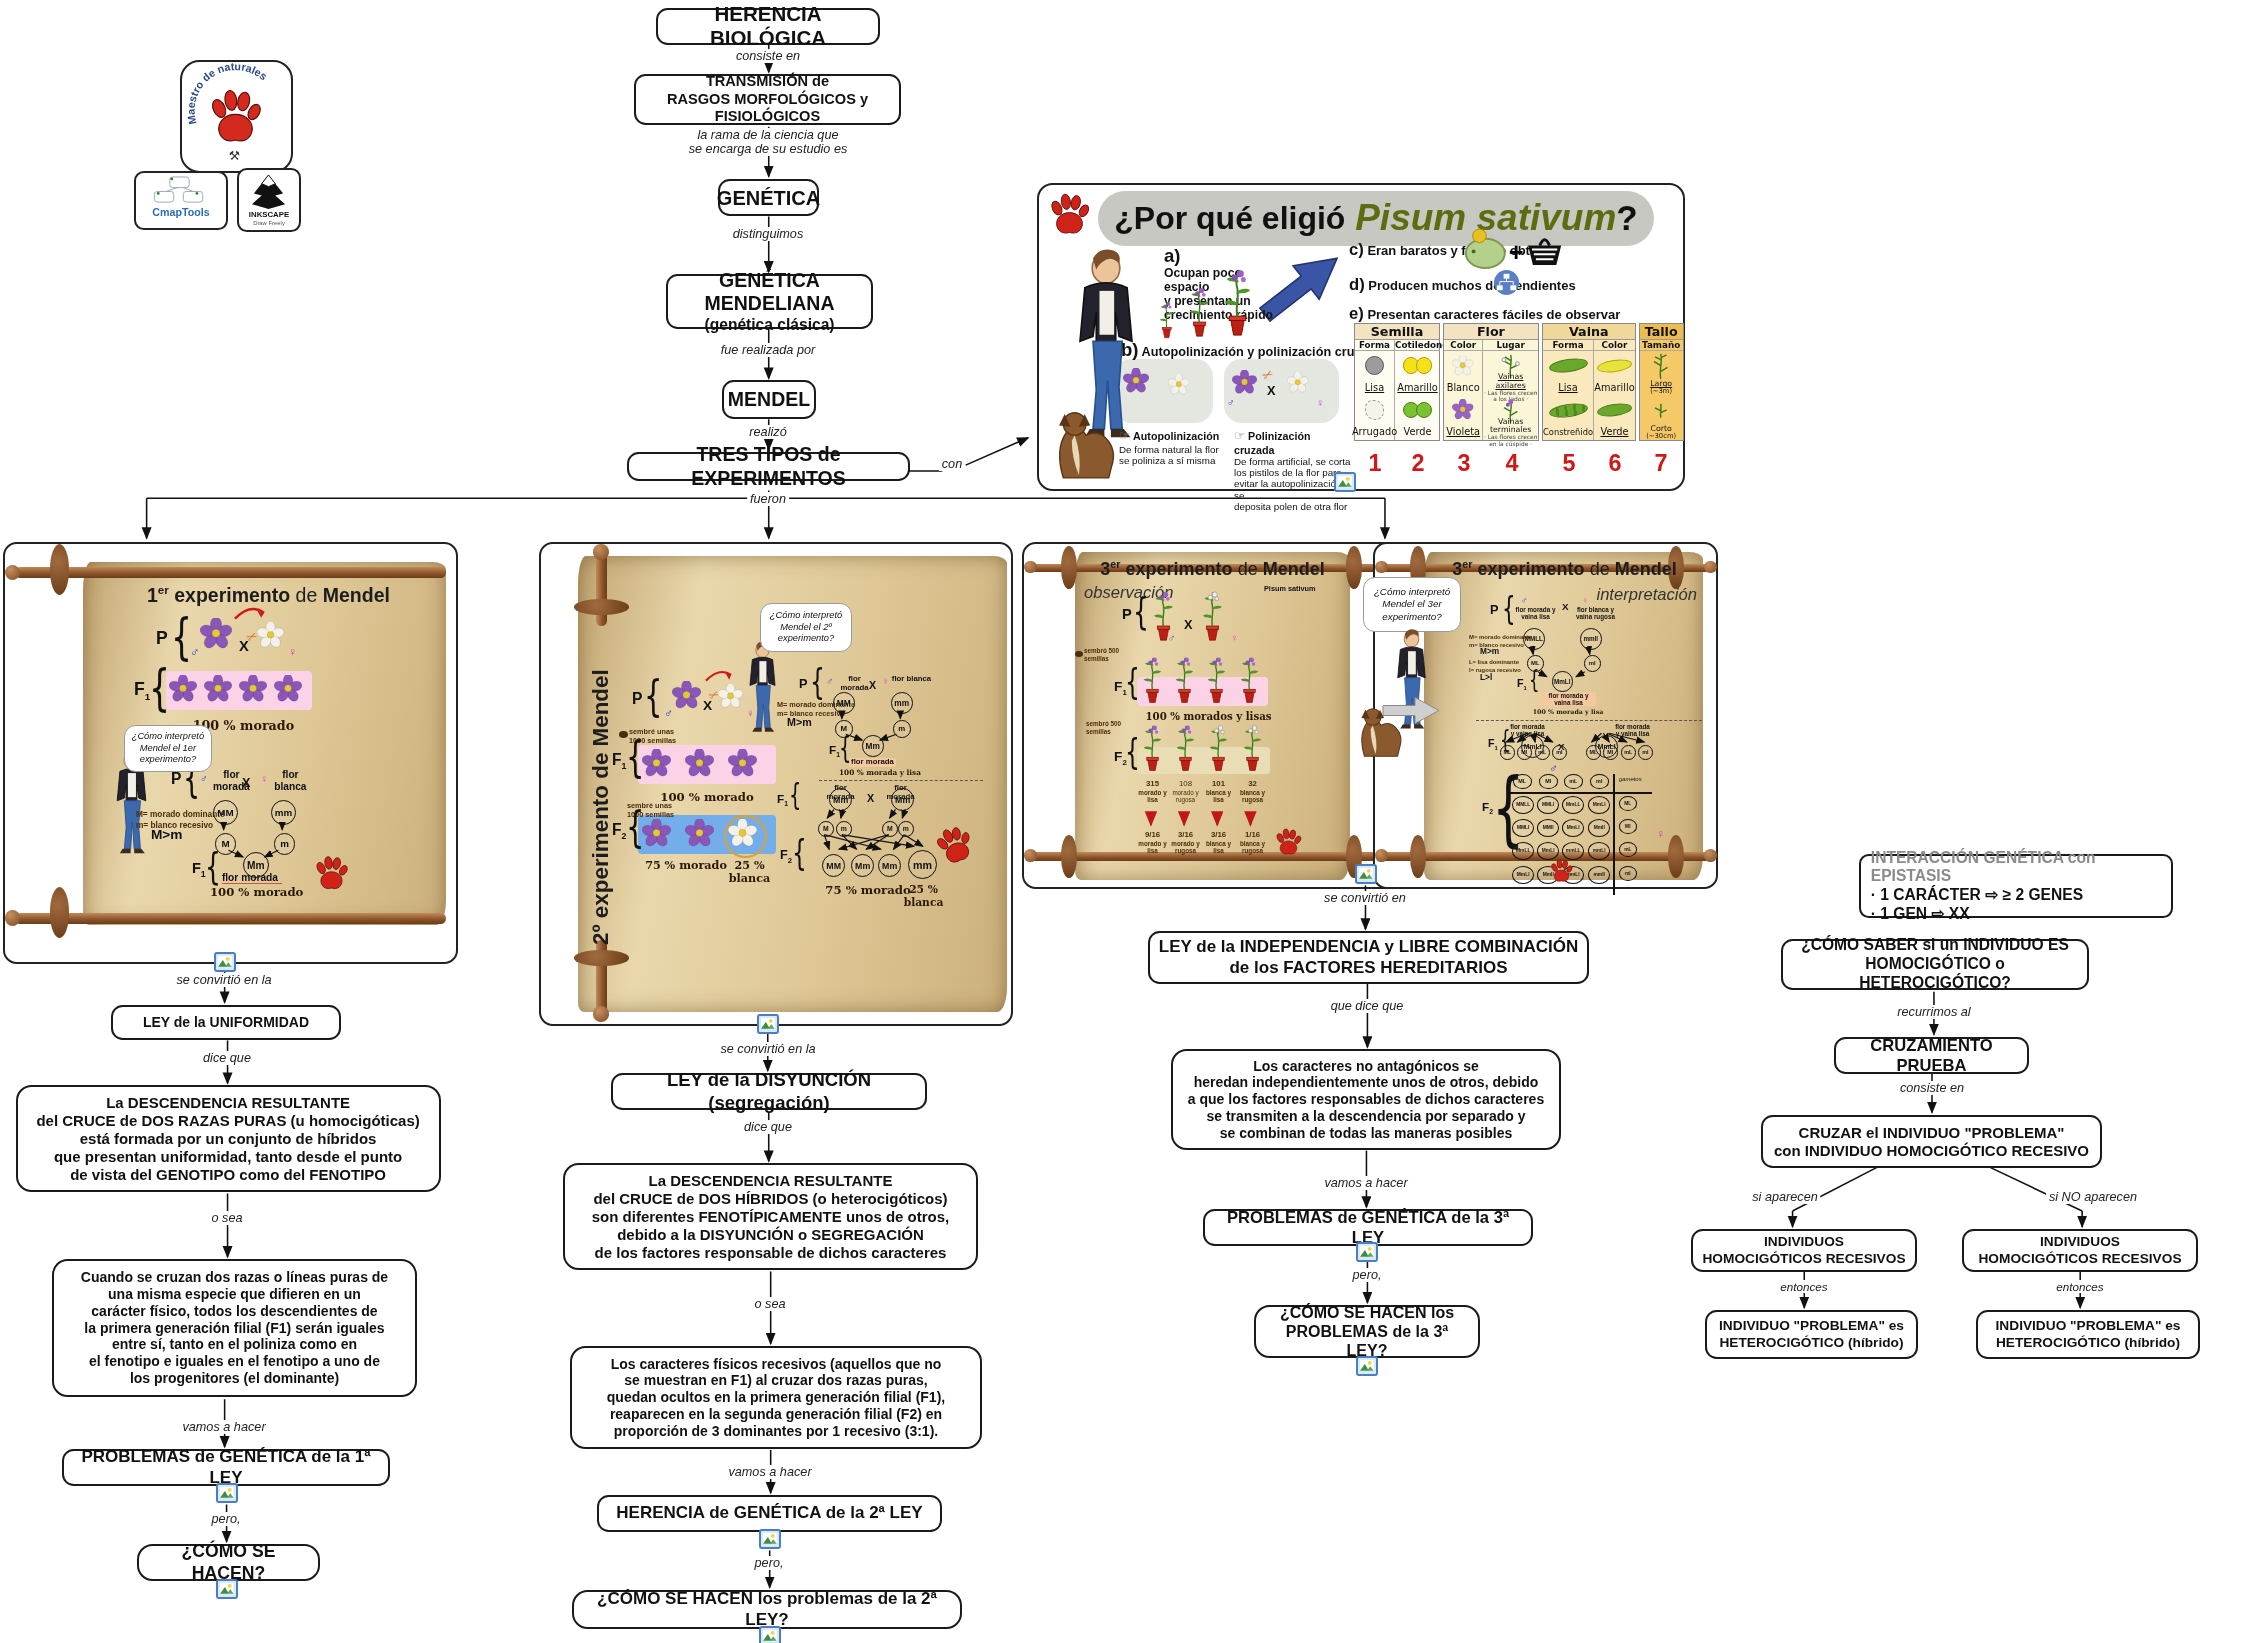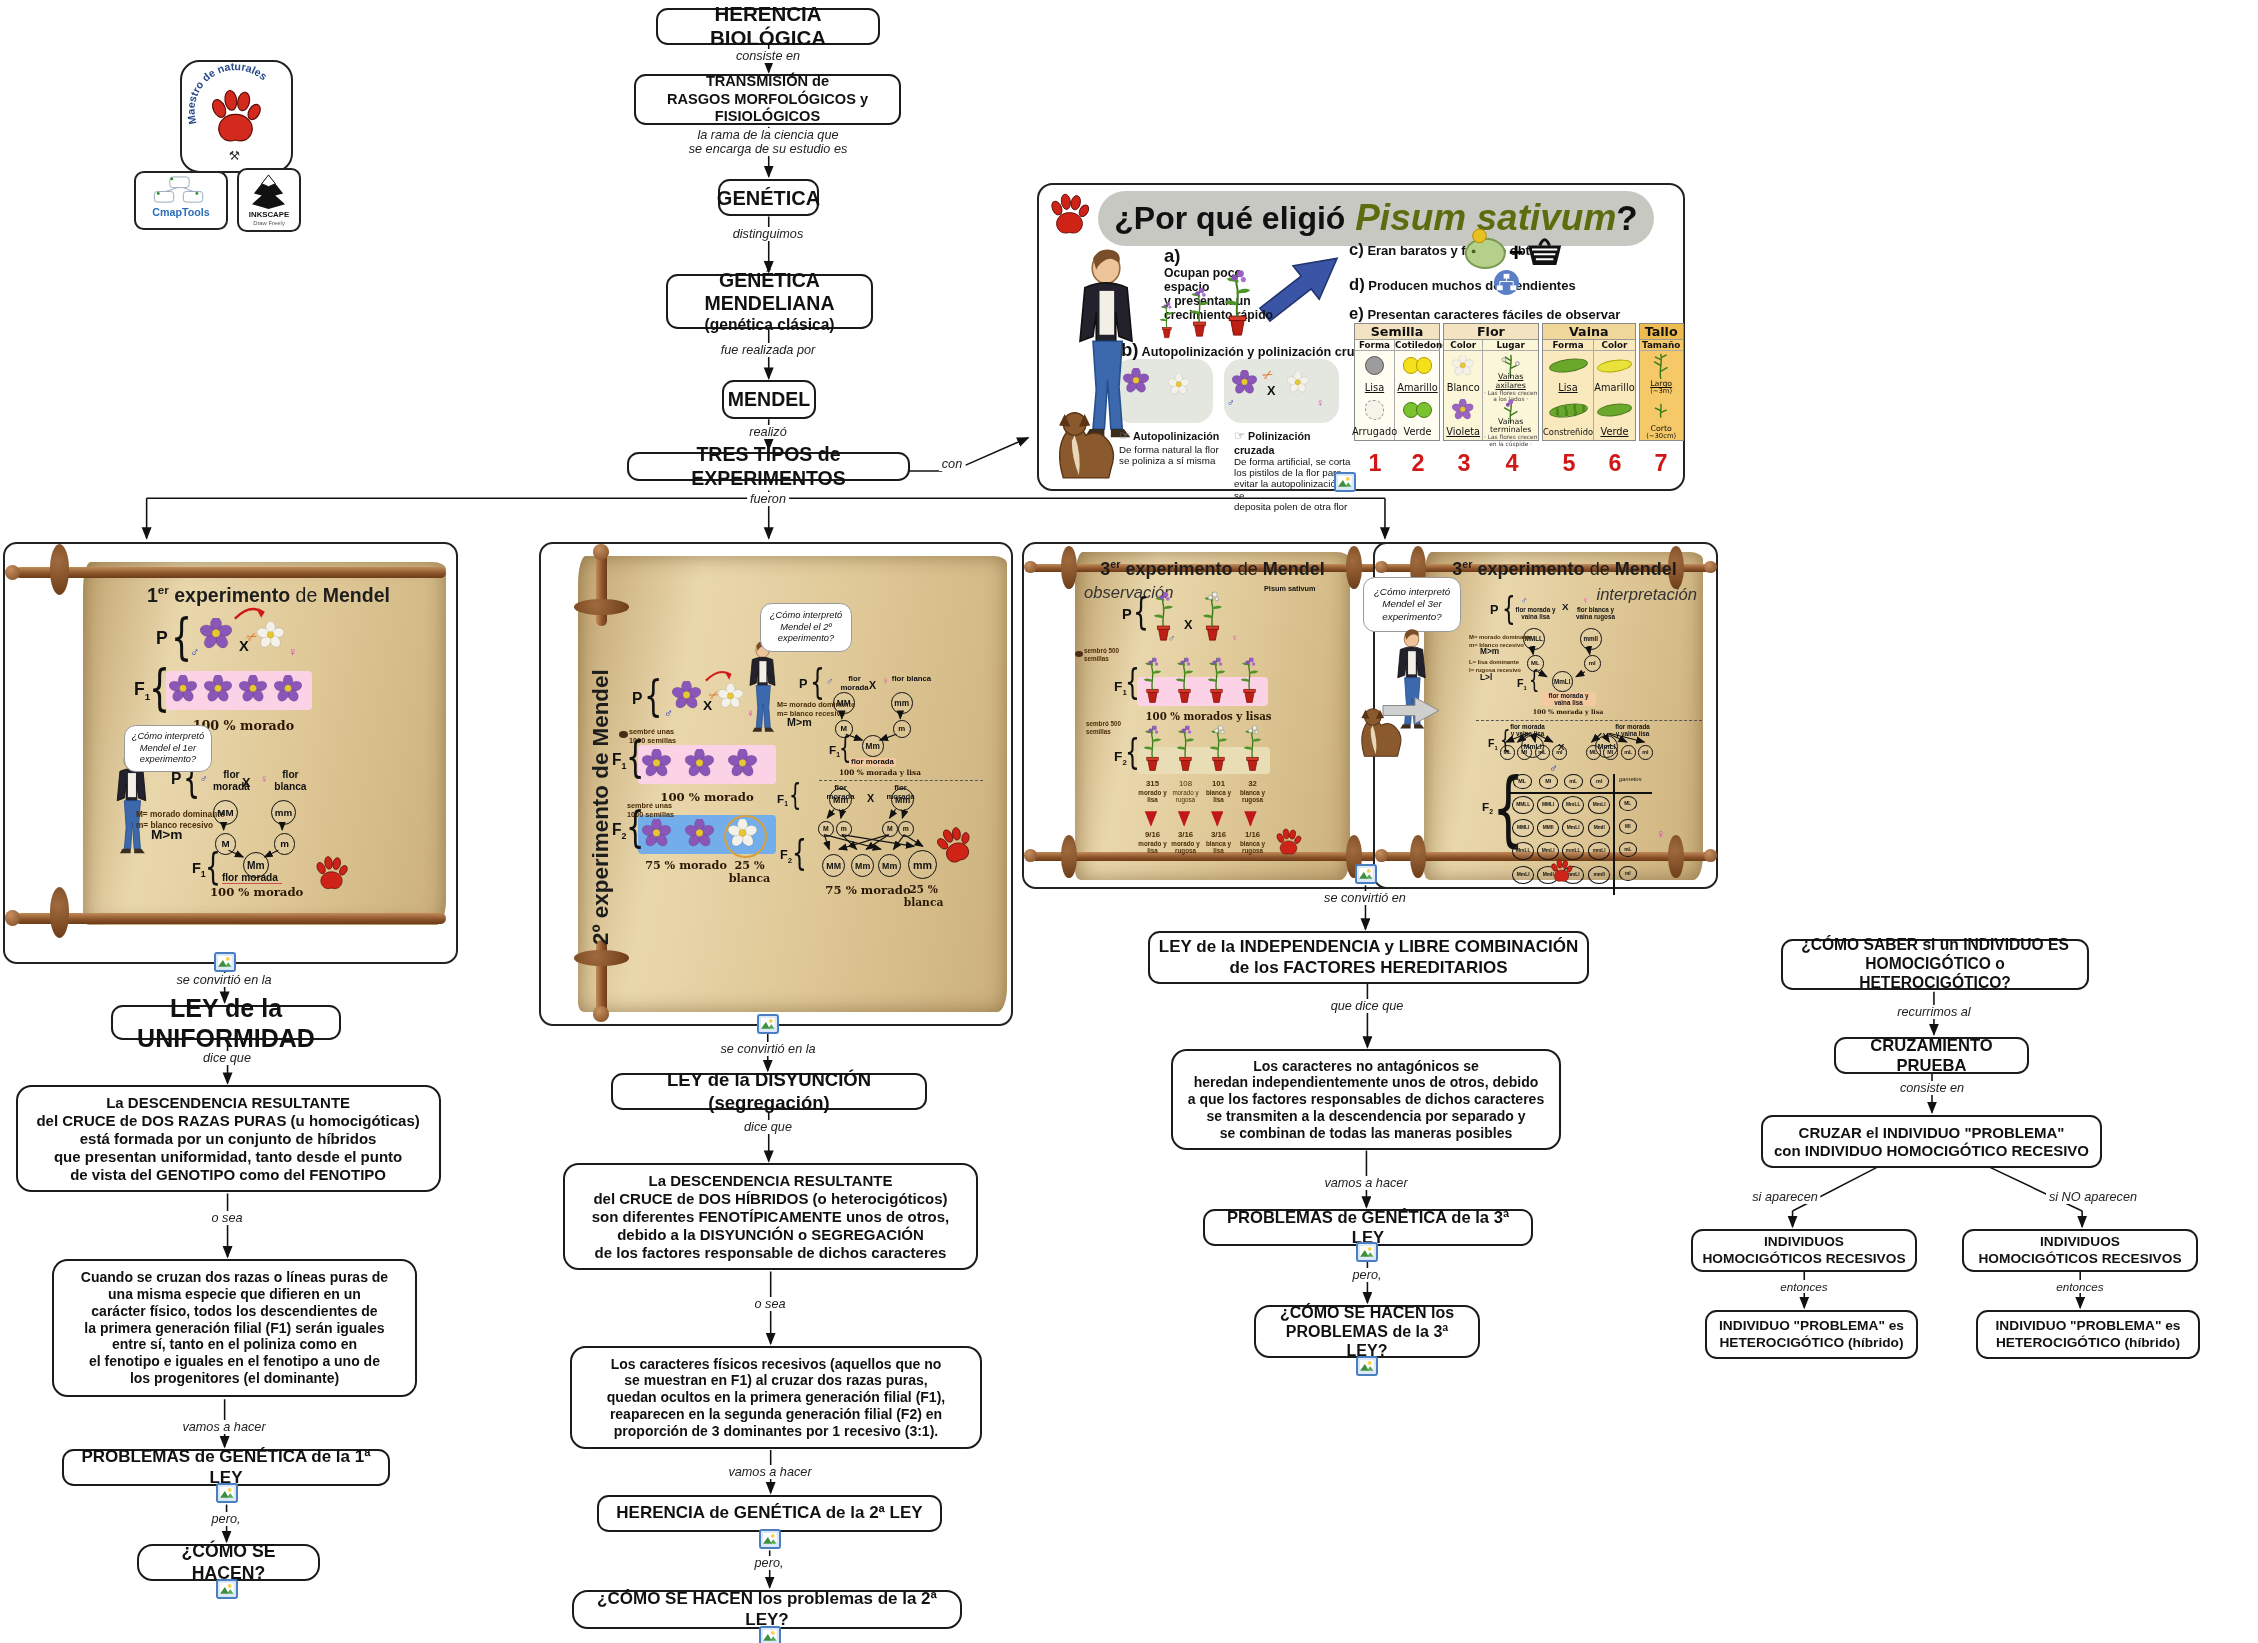--- a/index.html
+++ b/index.html
@@ -590,21 +590,21 @@
 <div class="res" style="left:214px;top:952px">
   <svg width="13.7" height="10.7" viewBox="0 0 14 11">
         <rect width="14" height="11" fill="#fff"></rect>
         <circle cx="10" cy="3" r="2" fill="#f7d24a"></circle>
         <path d="M0 11 L5 4 L9 11 Z" fill="#3d8f3d"></path>
         <path d="M7 11 L10.5 6.5 L14 11 Z" fill="#57a857"></path>
       </svg>
 </div>
 
 <div class="lnk" style="left:224px;top:973px">se convirtió en la</div>
-<div class="node" style="left:111px;top:1005px;width:230px;height:35px;font-size:25px">
+<div class="node" style="left:111px;top:1005px;width:230px;height:35px;font-size:14px">
       <span>LEY de la UNIFORMIDAD</span>
     </div>
 <div class="lnk" style="left:227px;top:1051px">dice que</div>
 <div class="node" style="left:15.6px;top:1085px;width:425px;height:107px;font-size:15px;border-radius:15.6px">
   <div>La DESCENDENCIA RESULTANTE</div>
       <div>del CRUCE de DOS RAZAS PURAS (u homocigóticas)</div>
       <div>está formada por un conjunto de híbridos</div>
       <div>que presentan uniformidad, tanto desde el punto</div>
       <div>de vista del GENOTIPO como del FENOTIPO</div>
 </div>
@@ -1095,20 +1095,25 @@
 </div>
 <div class="res" style="left:1356px;top:1356px">
   <svg width="13.7" height="10.7" viewBox="0 0 14 11">
         <rect width="14" height="11" fill="#fff"></rect>
         <circle cx="10" cy="3" r="2" fill="#f7d24a"></circle>
         <path d="M0 11 L5 4 L9 11 Z" fill="#3d8f3d"></path>
         <path d="M7 11 L10.5 6.5 L14 11 Z" fill="#57a857"></path>
       </svg>
 </div>
 
+<div class="node" style="left:1859px;top:854px;width:314px;height:64px;align-items:flex-start;text-align:left;padding:3.9px 9.8px;border-radius:9.8px">
+  <div style="color:#8a8a8a;font-size:15.6px">INTERACCIÓN GENÉTICA con EPISTASIS</div>
+  <div style="font-size:15.6px">· 1 CARÁCTER ⇨ ≥ 2 GENES</div>
+  <div style="font-size:15.6px">· 1 GEN ⇨ XX</div>
+</div>
 <div class="node" style="left:1781px;top:939px;width:308px;height:51px;font-size:15.6px">
   <div>¿CÓMO SABER si un INDIVIDUO ES</div>
       <div>HOMOCIGÓTICO o HETEROCIGÓTICO?</div>
 </div>
 <div class="lnk" style="left:1934px;top:1005px">recurrimos al</div>
 <div class="node" style="left:1834px;top:1037px;width:195px;height:37px;font-size:16.6px">
       <span>CRUZAMIENTO PRUEBA</span>
     </div>
 <div class="lnk" style="left:1932px;top:1081px">consiste en</div>
 <div class="node" style="left:1761px;top:1115px;width:341px;height:53px;font-size:15px">

